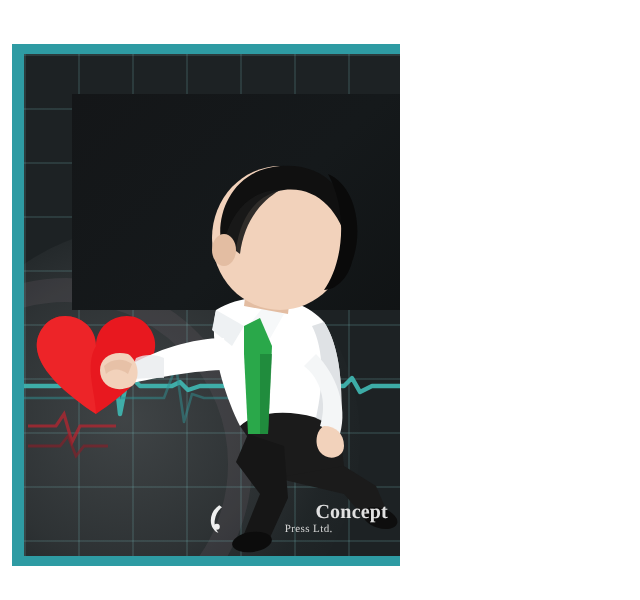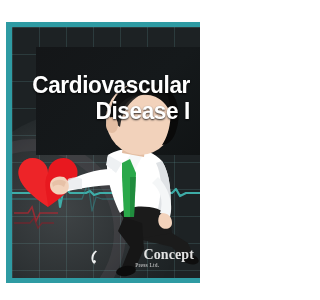--- a/index.html
+++ b/index.html
@@ -144,21 +144,21 @@
     flex: none;
   }
   .logo-text {
     display: flex;
     flex-direction: column;
     line-height: 1;
   }
   .logo-name {
     font-family: "Liberation Serif", serif;
     font-weight: bold;
-    font-size: 14px;
+    font-size: 10px;
     color: #f2f2f2;
     letter-spacing: 0.1px;
     padding-left: 43px;
   }
   .logo-sub {
     font-family: "Liberation Serif", serif;
     font-size: 5.5px;
     color: #e2e2e2;
     text-align: center;
     letter-spacing: 0.2px;
@@ -257,20 +257,16 @@
           <circle cx="4.4" cy="11.4" r="1.5" fill="#ffffff"></circle>
         </svg>
         <span class="logo-text">
           <span class="logo-name">Concept</span>
           <span class="logo-sub">Press Ltd.</span>
         </span>
       </div>
 
     </div>
 
-    <div class="title-block">
-      <span class="title-line">Cardiovascular</span>
-      <span class="title-line">Disease I</span>
-    </div>
 
   </div>
 
 </div>
 
 </body></html>

